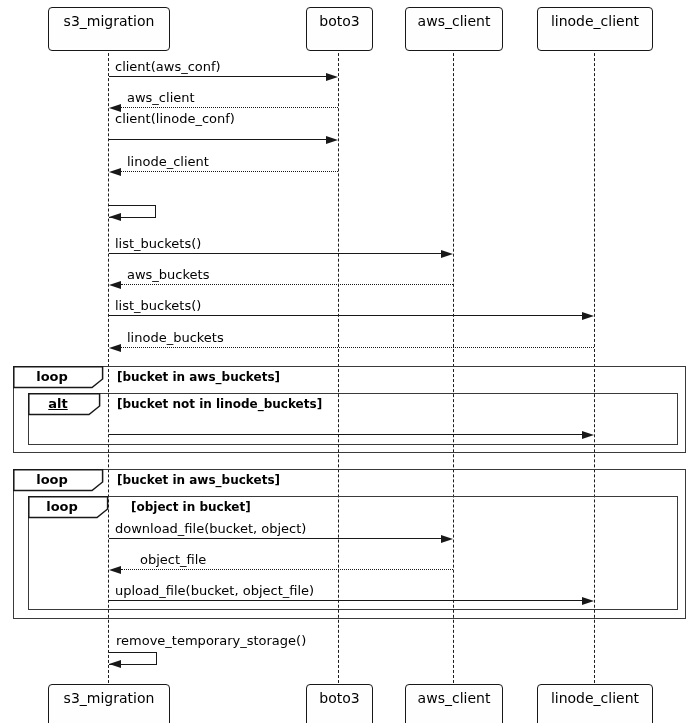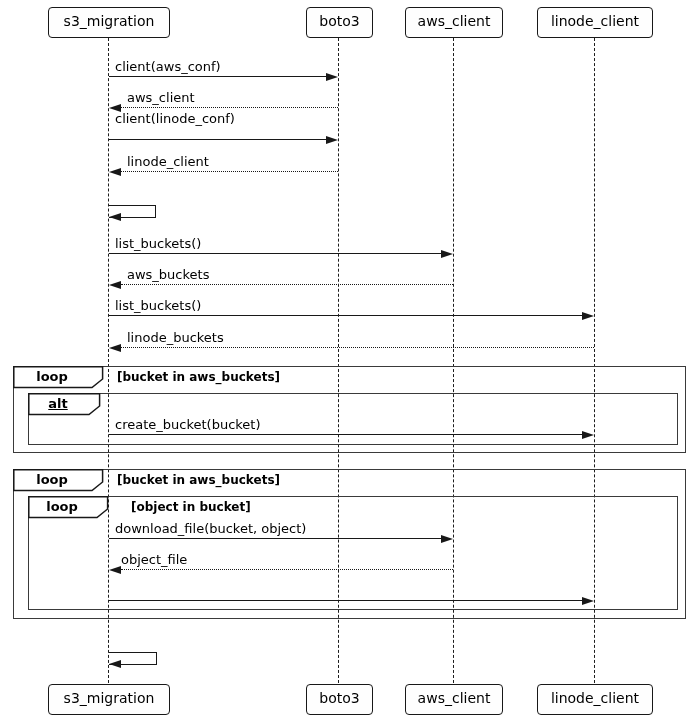--- a/index.html
+++ b/index.html
@@ -2,21 +2,21 @@
 <html><head>
 <meta charset="utf-8">
 <style>
   html,body{margin:0;padding:0;background:#ffffff;}
   #canvas{
     position:relative;width:694px;height:723px;background:#ffffff;
     font-family:"DejaVu Sans","Liberation Sans",sans-serif;color:#000;
     overflow:hidden;
   }
   .pbox{
-    position:absolute;height:31px;box-sizing:border-box;
+    position:absolute;height:44px;box-sizing:border-box;
     background:#fefefe;border:1.6px solid #181818;border-radius:4px;
     font-size:14px;line-height:27px;text-align:center;white-space:nowrap;
   }
   .lifeline{
     position:absolute;width:0;border-left:1px dashed #1d1d1d;
   }
   .msg-label{
     position:absolute;font-size:13px;white-space:nowrap;line-height:16px;
   }
   .line{position:absolute;height:0;}
@@ -55,20 +55,21 @@
       <path d="M0.8,0.8 H89.6 V13 L79,21.6 H0.8 Z" fill="#ffffff" stroke="#181818" stroke-width="1.5"></path>
     </svg>
   <div class="op-label" style="left:13px;top:367px;width:78px;">loop</div>
   <div class="guard" style="left:117px;top:370px;">[bucket in aws_buckets]</div>
 
   <div class="frag" style="left:28px;top:393px;width:650px;height:52px;"></div>
   <svg class="pent" style="left:28px;top:393px;" width="73" height="23">
       <path d="M0.8,0.8 H71.6 V13 L61,21.6 H0.8 Z" fill="#ffffff" stroke="#181818" stroke-width="1.5"></path>
     </svg>
   <div class="op-label" style="left:28px;top:394px;width:60px;text-decoration:underline;">alt</div>
+  <div class="guard" style="left:117px;top:397px;">[bucket not in linode_buckets]</div>
 
   <div class="frag" style="left:13px;top:469px;width:673px;height:150px;"></div>
   <svg class="pent" style="left:13px;top:469px;" width="91" height="23">
       <path d="M0.8,0.8 H89.6 V13 L79,21.6 H0.8 Z" fill="#ffffff" stroke="#181818" stroke-width="1.5"></path>
     </svg>
   <div class="op-label" style="left:13px;top:470px;width:78px;">loop</div>
   <div class="guard" style="left:117px;top:473px;">[bucket in aws_buckets]</div>
 
   <div class="frag" style="left:28px;top:496px;width:650px;height:114px;"></div>
   <svg class="pent" style="left:28px;top:496px;" width="81" height="23">
@@ -105,35 +106,36 @@
   <div class="arr arr-l" style="left:109px;top:281px;"></div>
 
   <div class="msg-label" style="left:115px;top:298px;">list_buckets()</div>
   <div class="line solid" style="left:109px;top:315px;width:476px;"></div>
   <div class="arr arr-r" style="left:582px;top:312px;"></div>
 
   <div class="msg-label" style="left:127px;top:330px;">linode_buckets</div>
   <div class="line dotted" style="left:121px;top:347px;width:473px;"></div>
   <div class="arr arr-l" style="left:109px;top:344px;"></div>
 
-  <div class="msg-label" style="left:115px;top:417px;">create_bucket(bucket)</div>
   <div class="line solid" style="left:109px;top:434px;width:476px;"></div>
   <div class="arr arr-r" style="left:582px;top:431px;"></div>
 
   <div class="msg-label" style="left:115px;top:521px;">download_file(bucket, object)</div>
   <div class="line solid" style="left:109px;top:538px;width:335px;"></div>
   <div class="arr arr-r" style="left:441px;top:535px;"></div>
 
-  <div class="msg-label" style="left:121px;top:552px;">object_file</div>
+  <div class="msg-label" style="left:140px;top:552px;">object_file</div>
   <div class="line dotted" style="left:121px;top:569px;width:332px;"></div>
   <div class="arr arr-l" style="left:109px;top:566px;"></div>
 
+  <div class="msg-label" style="left:115px;top:583px;">upload_file(bucket, object_file)</div>
   <div class="line solid" style="left:109px;top:600px;width:476px;"></div>
   <div class="arr arr-r" style="left:582px;top:597px;"></div>
 
+  <div class="msg-label" style="left:116px;top:633px;">remove_temporary_storage()</div>
   <div class="selfbox" style="left:109px;top:652px;width:48px;height:13px;"></div>
   <div class="arr arr-l" style="left:109px;top:660px;"></div>
 
   <div class="pbox" style="left:48px;top:7px;width:122px;">s3_migration</div>
   <div class="pbox" style="left:306px;top:7px;width:67px;">boto3</div>
   <div class="pbox" style="left:405px;top:7px;width:98px;">aws_client</div>
   <div class="pbox" style="left:537px;top:7px;width:116px;">linode_client</div>
 
   <div class="pbox" style="left:48px;top:684px;width:122px;">s3_migration</div>
   <div class="pbox" style="left:306px;top:684px;width:67px;">boto3</div>

